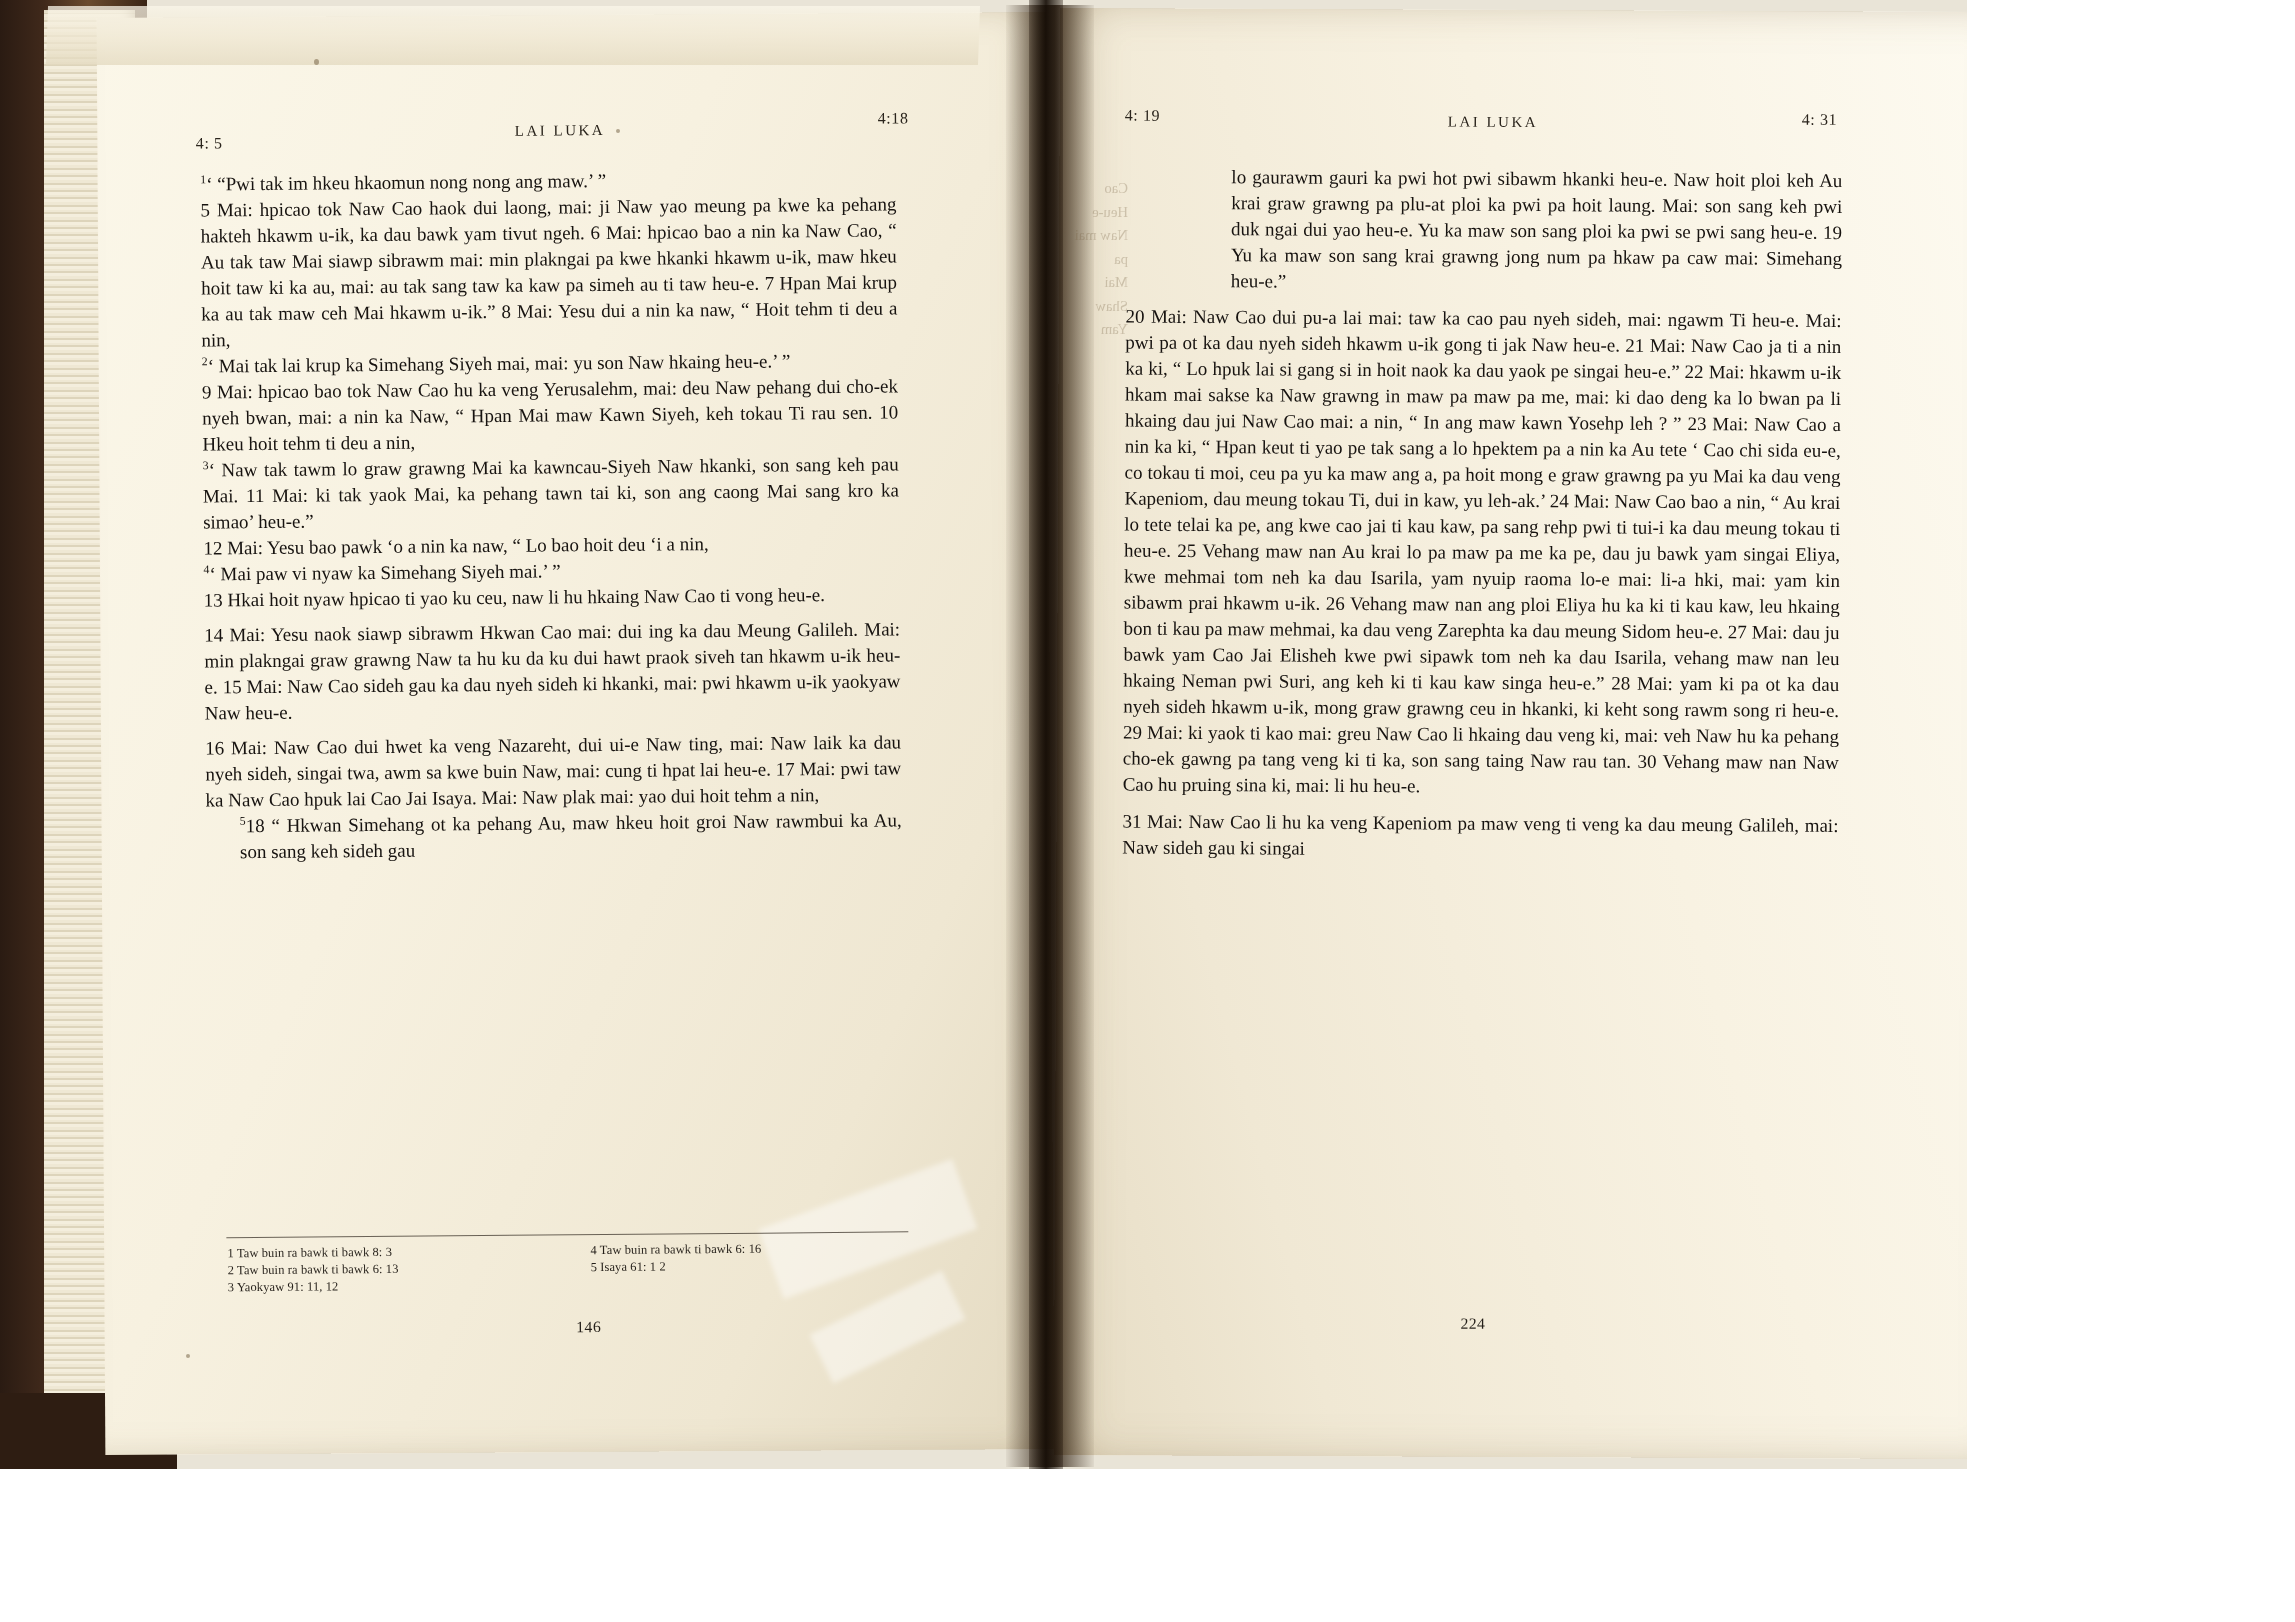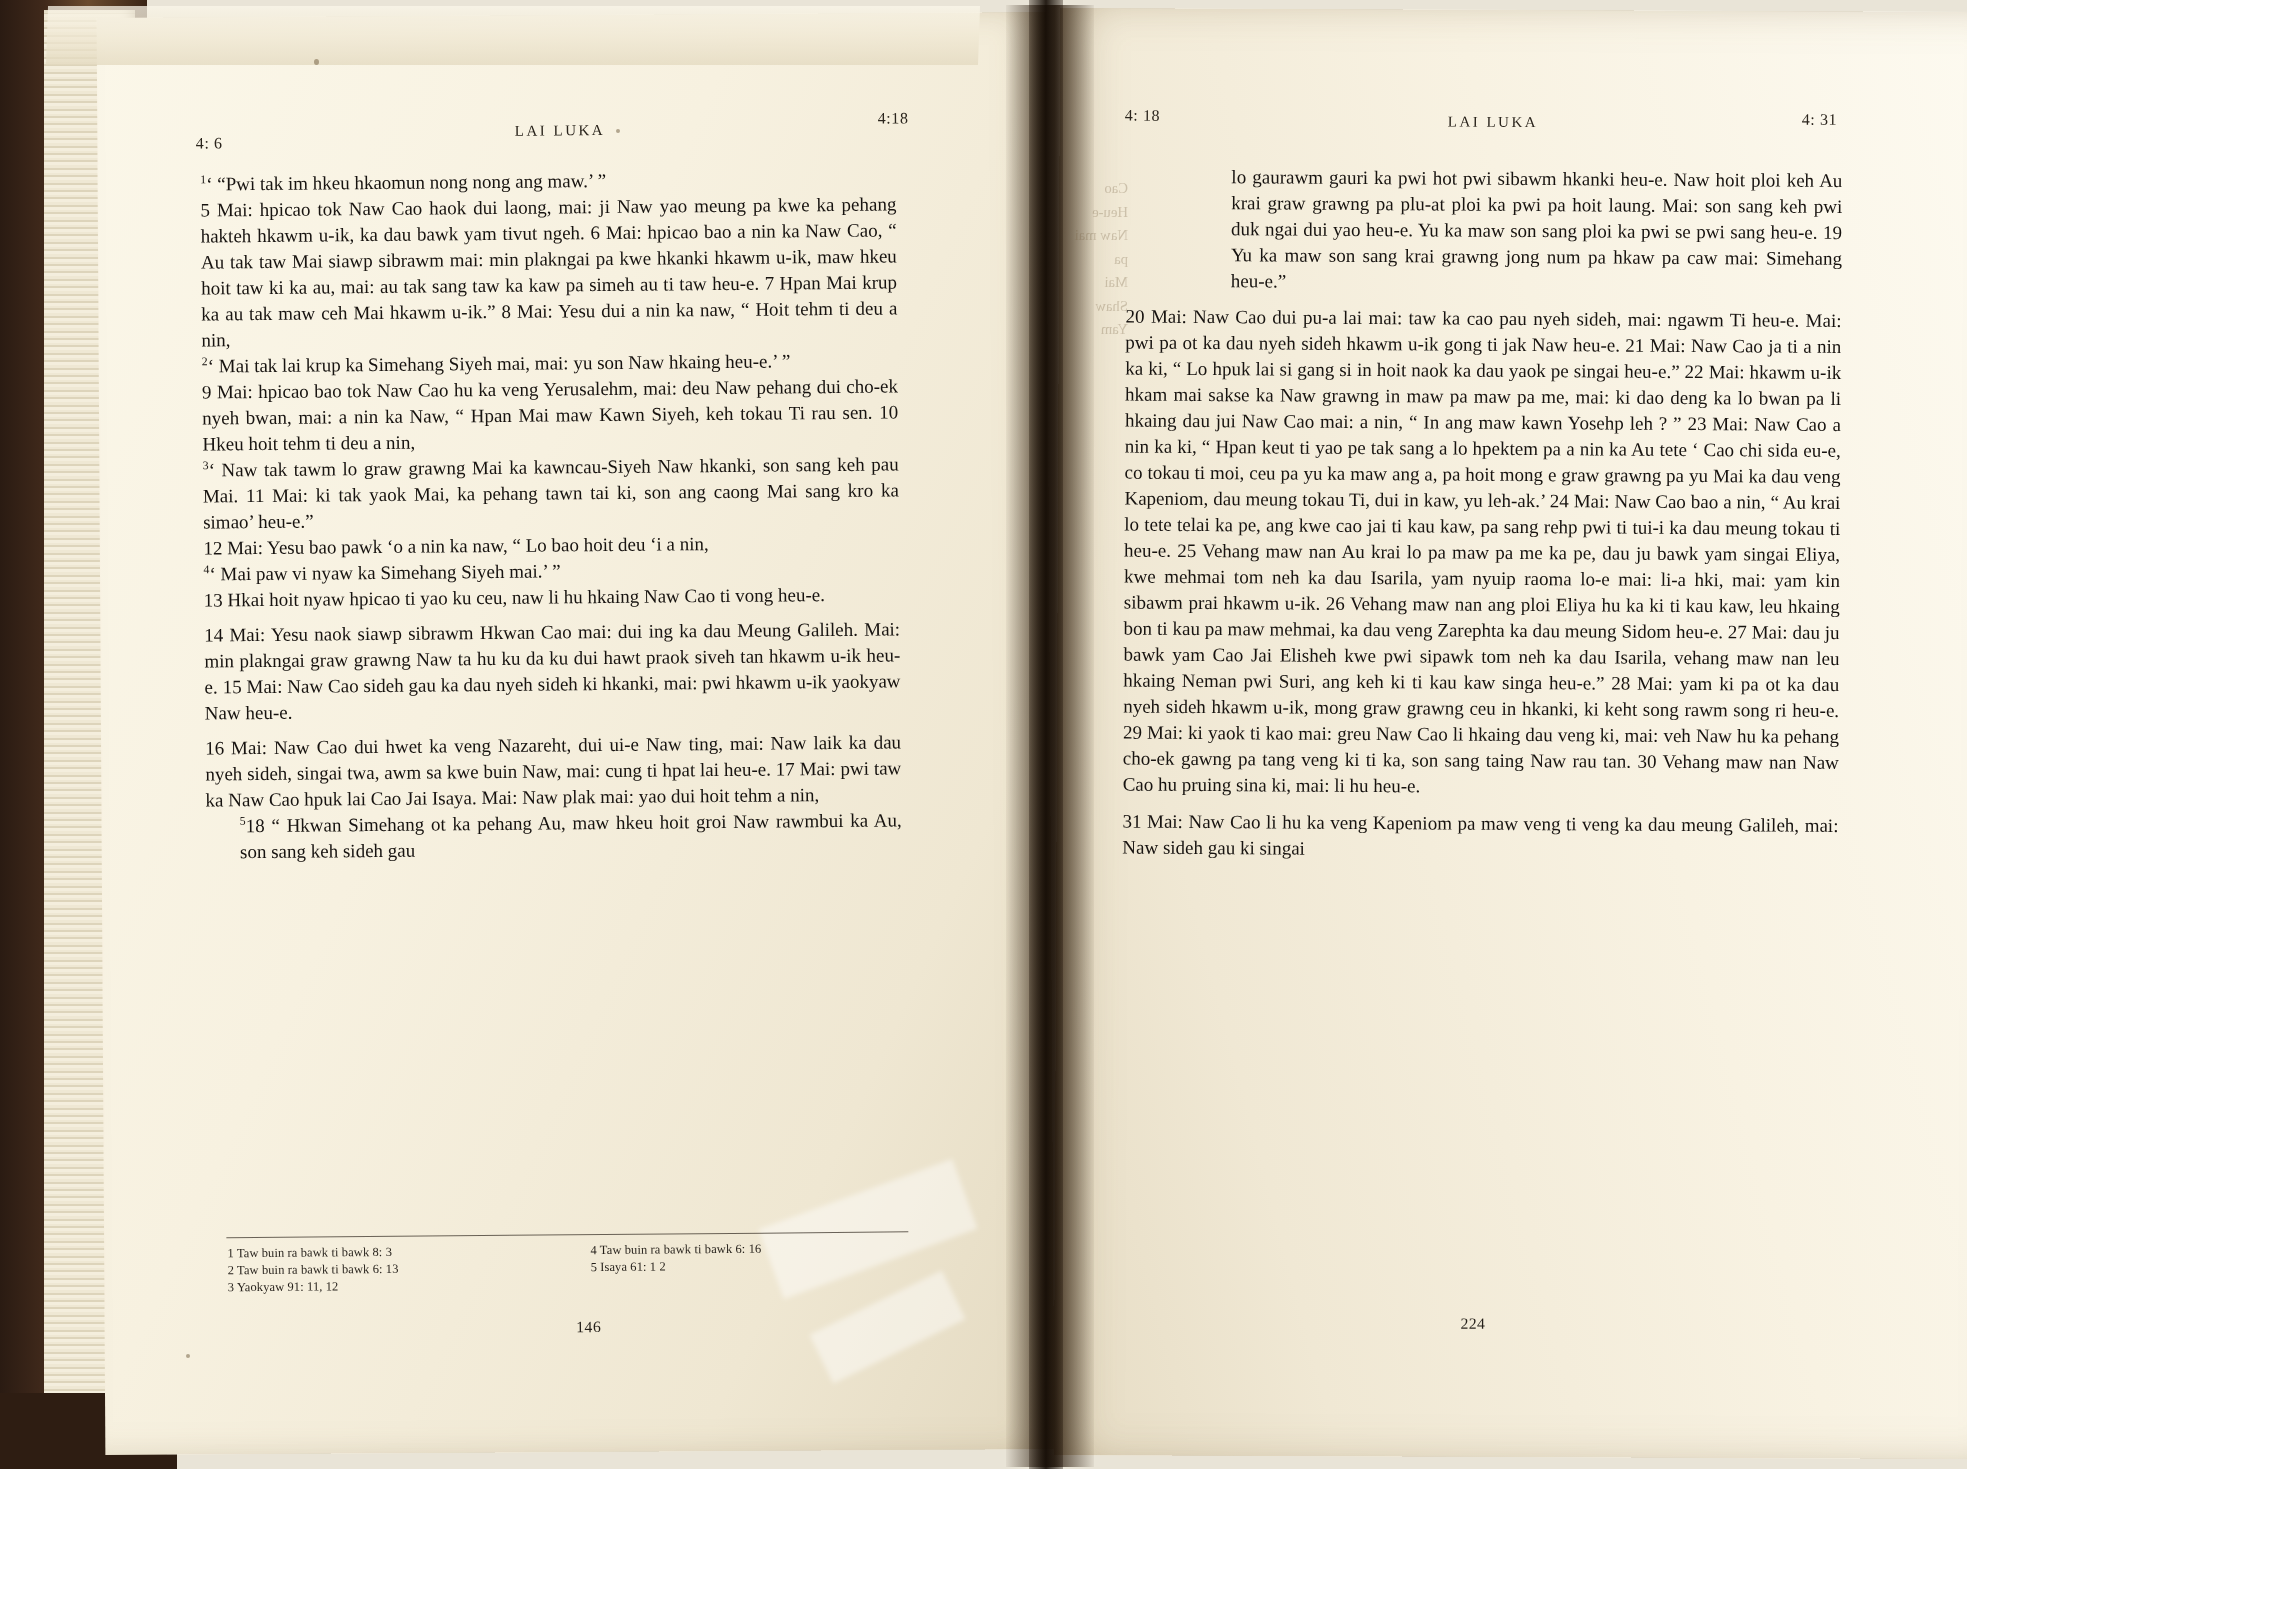--- a/index.html
+++ b/index.html
@@ -213,21 +213,21 @@
   <div class="page-bottom-white"></div>
 
   <div class="scuff" style="left:765px; top:1192px; width:206px; height:74px; transform:rotate(-20deg);"></div>
   <div class="scuff" style="left:814px; top:1300px; width:147px; height:54px; transform:rotate(-26deg);"></div>
   <div class="speck" style="left:314px; top:59px; width:4.9px; height:5.9px;"></div>
   <div class="speck" style="left:616px; top:129px; width:3.9px; height:3.9px;"></div>
   <div class="speck" style="left:186px; top:1354px; width:4.4px; height:4.4px;"></div>
 
   <div style="position:absolute; left:0; top:0; width:1030px; height:1471px; transform:rotate(-0.5deg); transform-origin: 490px 736px;">
 
-    <div class="runhead" style="left:201px; top:132px;">4: 6</div>
+    <div class="runhead" style="left:201px; top:132px;">4: 5</div>
     <div class="runhead center" style="left:520px; top:123px;">LAI LUKA</div>
     <div class="runhead" style="left:883px; top:113px;font-family:Liberation Serif, serif;">4:18</div>
 
     <div class="col body" style="left:205px; top:169px; width:696px;">
 
       <p class="quote-block">
         <span class="sup">1</span><span>‘ “Pwi tak im hkeu hkaomun nong nong ang maw.’ ”</span>
       </p>
 
       <p>5 Mai: hpicao tok Naw Cao haok dui laong, mai: ji Naw yao meung pa kwe ka pehang hakteh hkawm u-ik, ka dau bawk yam tivut ngeh.   6 Mai: hpicao bao a nin ka Naw Cao, “ Au tak taw Mai siawp sibrawm mai: min plakngai pa kwe hkanki hkawm u-ik, maw hkeu hoit taw ki ka au, mai: au tak sang taw ka kaw pa simeh au ti taw heu-e.   7 Hpan Mai krup ka au tak maw ceh Mai hkawm u-ik.”   8 Mai: Yesu dui a nin ka naw, “ Hoit tehm ti deu a nin,</p>
@@ -271,21 +271,21 @@
         <div>4 Taw buin ra bawk ti bawk 6: 16</div>
         <div>5 Isaya 61: 1  2</div>
       </div>
     </div>
 
     <div class="folio" style="left:571px; top:1319px;">146</div>
   </div>
 
   <div style="position:absolute; left:0; top:0; width:2011px; height:1471px; transform:rotate(0.35deg); transform-origin: 1521px 736px;">
 
-    <div class="runhead" style="left:1121px; top:109px;">4: 18</div>
+    <div class="runhead" style="left:1121px; top:109px;">4: 19</div>
     <div class="runhead center" style="left:1444px; top:114px;">LAI LUKA</div>
     <div class="runhead" style="left:1798px; top:109px;">4: 31</div>
 
     <div class="col body" style="left:1123px; top:166px; width:716px;">
 
       <p style="margin-left:105px;">lo gaurawm gauri ka pwi hot pwi sibawm hkanki heu-e.   Naw hoit ploi keh Au krai graw grawng pa plu-at ploi ka pwi pa hoit laung.   Mai: son sang keh pwi duk ngai dui yao heu-e.   Yu ka maw son sang ploi ka pwi se pwi sang heu-e.   19 Yu ka maw son sang krai grawng jong num pa hkaw pa caw mai: Simehang heu-e.”</p>
 
       <p class="para-indent" style="margin-top:9.8px;">20 Mai: Naw Cao dui pu-a lai mai: taw ka cao pau nyeh sideh, mai: ngawm Ti heu-e.   Mai: pwi pa ot ka dau nyeh sideh hkawm u-ik gong ti jak Naw heu-e.   21 Mai: Naw Cao ja ti a nin ka ki, “ Lo hpuk lai si gang si in hoit naok ka dau yaok pe singai heu-e.”   22 Mai: hkawm u-ik hkam mai sakse ka Naw grawng in maw pa maw pa me, mai: ki dao deng ka lo bwan pa li hkaing dau jui Naw Cao mai: a nin, “ In ang maw kawn Yosehp leh ? ”   23 Mai: Naw Cao a nin ka ki, “ Hpan keut ti yao pe tak sang a lo hpektem pa a nin ka Au tete ‘ Cao chi sida eu-e, co tokau ti moi, ceu pa yu ka maw ang a, pa hoit mong e graw grawng pa yu Mai ka dau veng Kapeniom, dau meung tokau Ti, dui in kaw, yu leh-ak.’   24 Mai: Naw Cao bao a nin, “ Au krai lo tete telai ka pe, ang kwe cao jai ti kau kaw, pa sang rehp pwi ti tui-i ka dau meung tokau ti heu-e.   25 Vehang maw nan Au krai lo pa maw pa me ka pe, dau ju bawk yam singai Eliya, kwe mehmai tom neh ka dau Isarila, yam nyuip raoma lo-e mai: li-a hki, mai: yam kin sibawm prai hkawm u-ik.   26 Vehang maw nan ang ploi Eliya hu ka ki ti kau kaw, leu hkaing bon ti kau pa maw mehmai, ka dau veng Zarephta ka dau meung Sidom heu-e.   27 Mai: dau ju bawk yam Cao Jai Elisheh kwe pwi sipawk tom neh ka dau Isarila, vehang maw nan leu hkaing Neman pwi Suri, ang keh ki ti kau kaw singa heu-e.”   28 Mai: yam ki pa ot ka dau nyeh sideh hkawm u-ik, mong graw grawng ceu in hkanki, ki keht song rawm song ri heu-e.   29 Mai: ki yaok ti kao mai: greu Naw Cao li hkaing dau veng ki, mai: veh Naw hu ka pehang cho-ek gawng pa tang veng ki ti ka, son sang taing Naw rau tan.   30 Vehang maw nan Naw Cao hu pruing sina ki, mai: li hu heu-e.</p>
 
       <p class="para-indent" style="margin-top:10.8px;">31 Mai: Naw Cao li hu ka veng Kapeniom pa maw veng ti veng ka dau meung Galileh, mai: Naw sideh gau ki singai</p>

